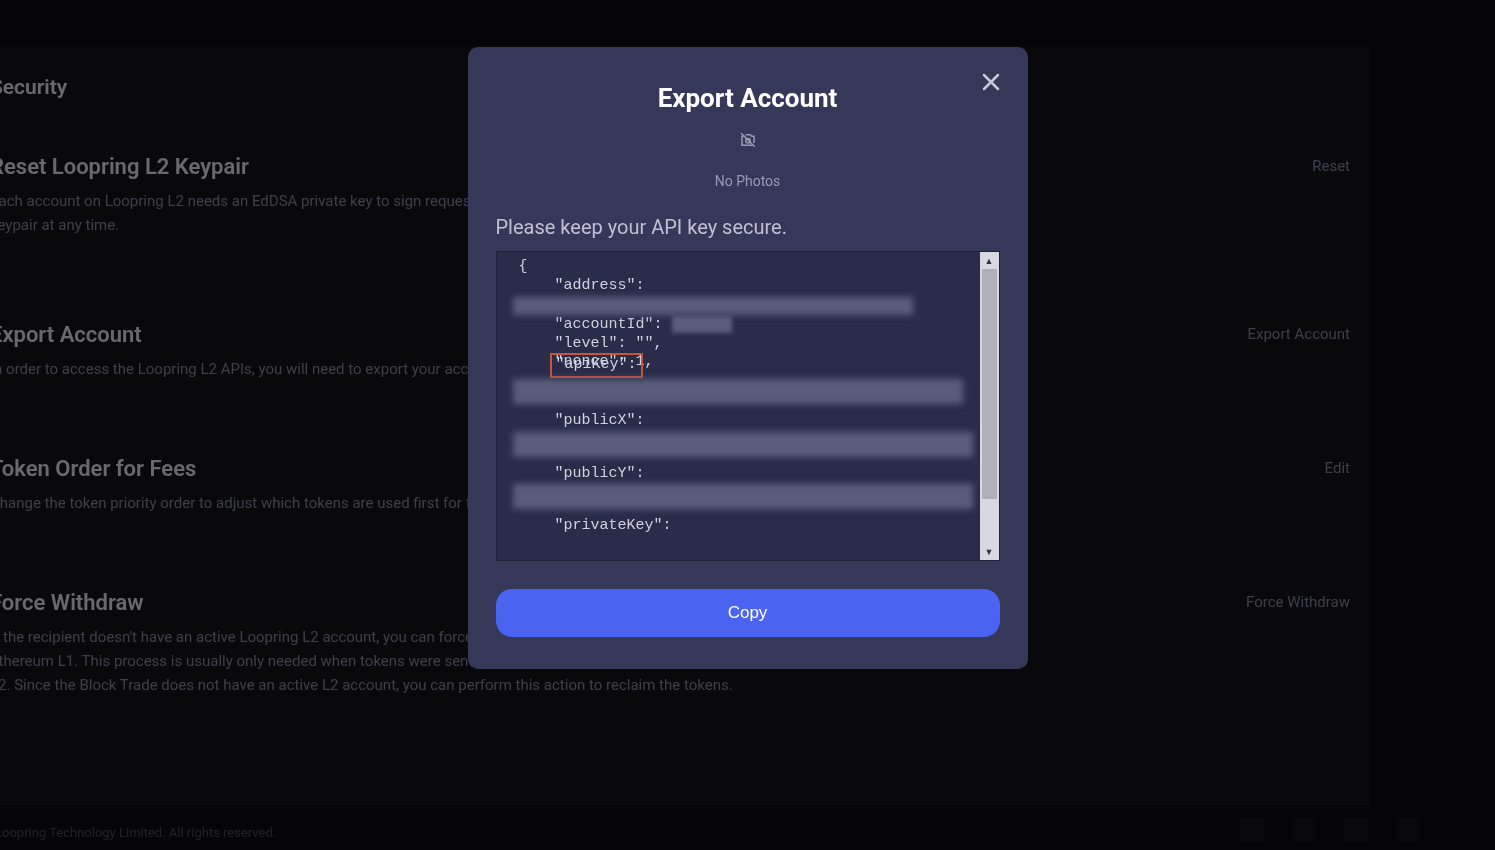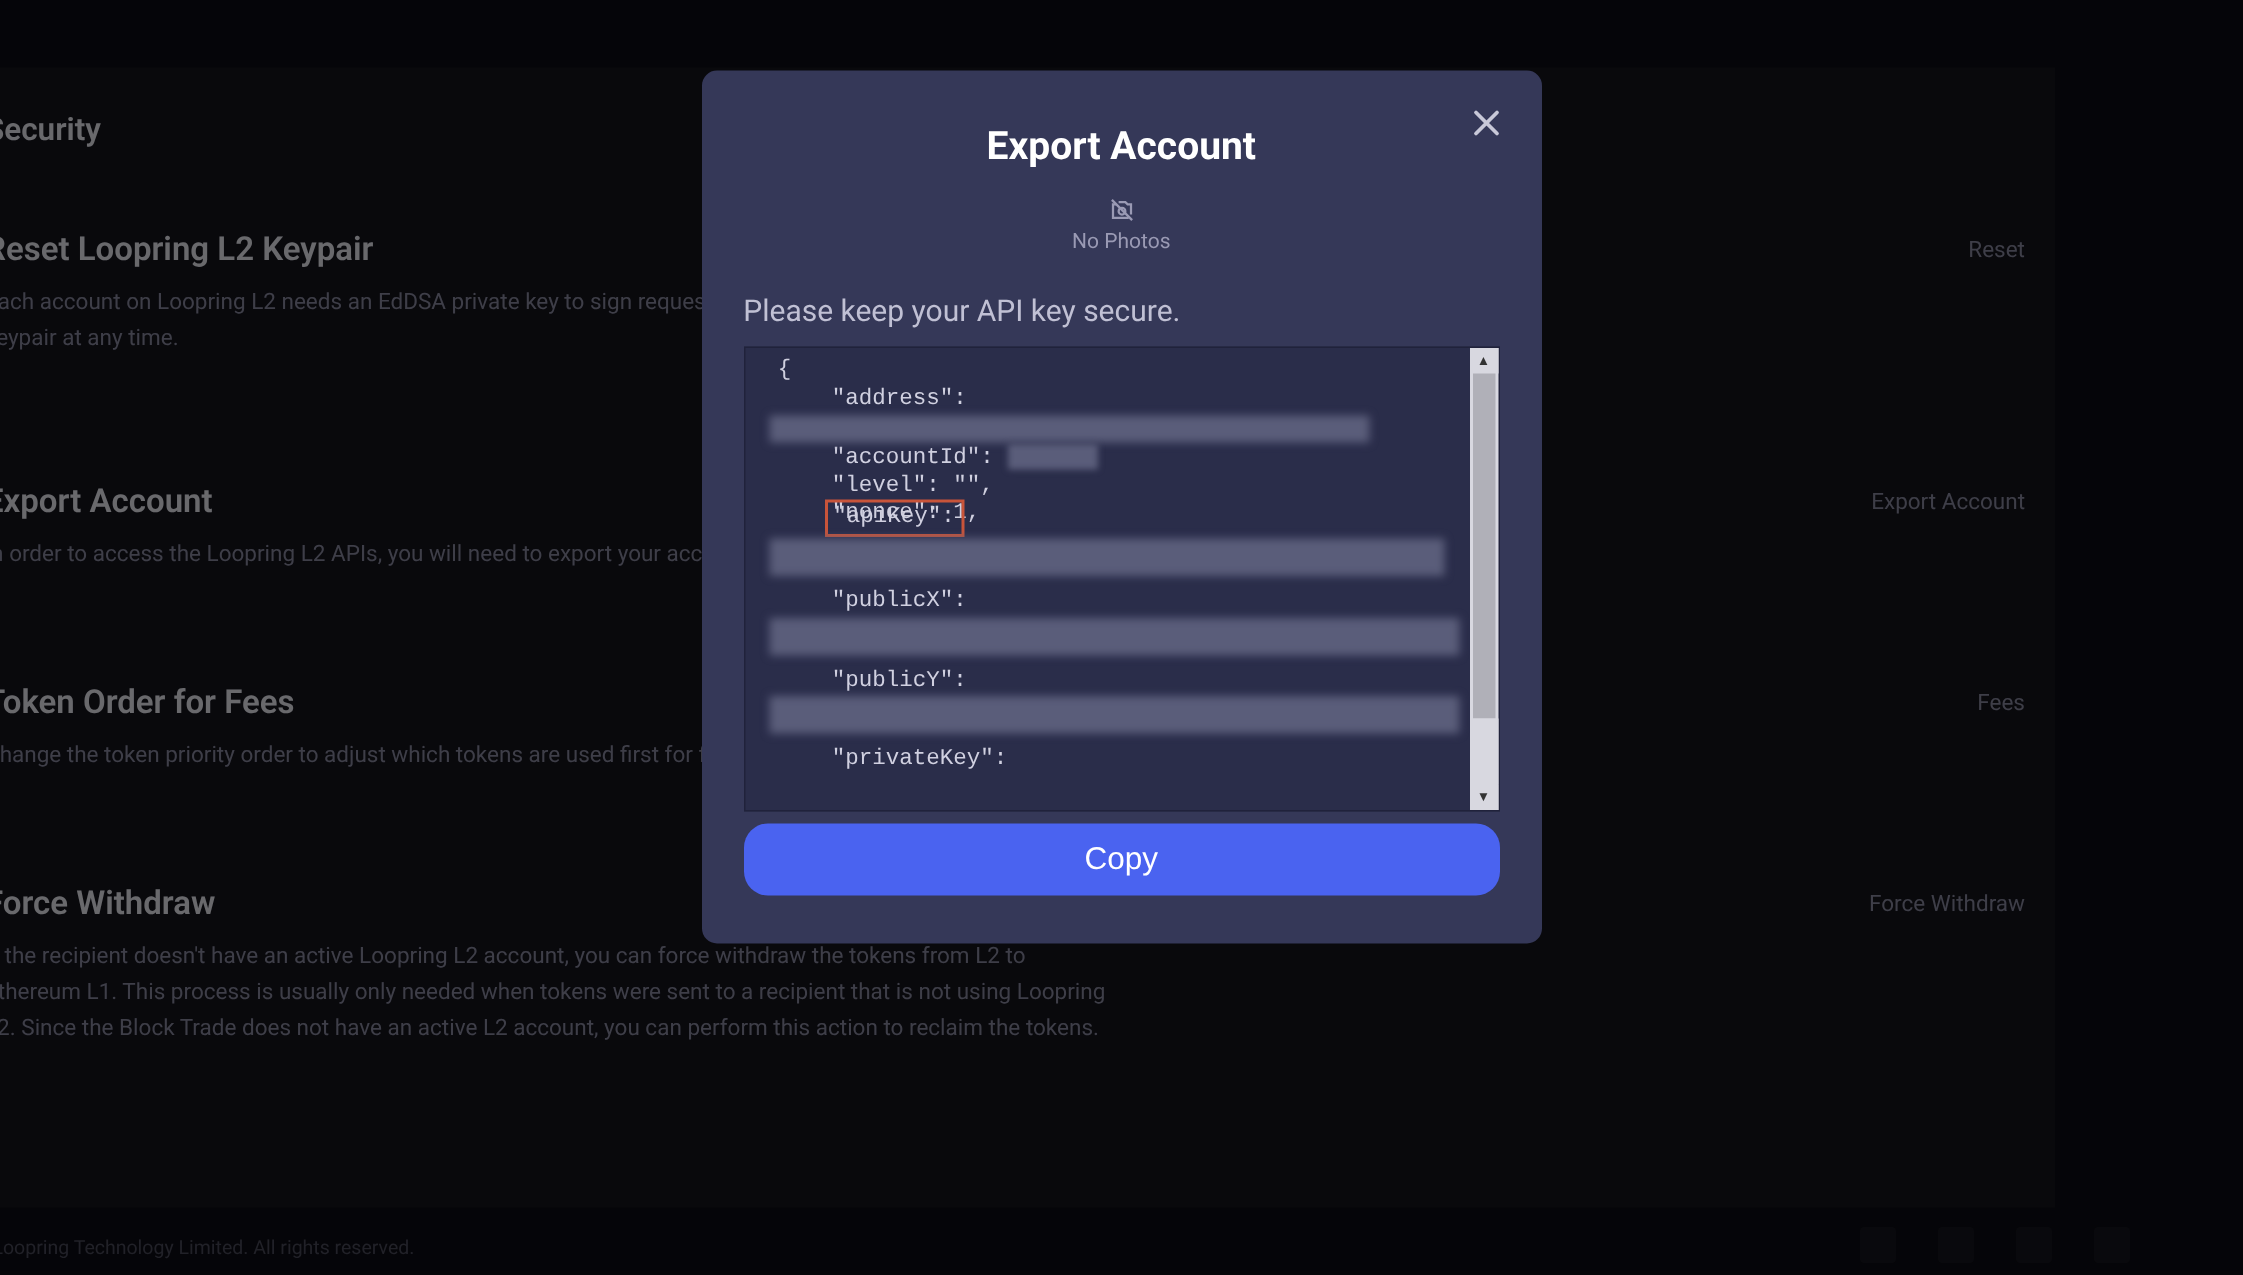--- a/index.html
+++ b/index.html
@@ -106,21 +106,21 @@
       font-weight: 700;
       color: #fff;
       margin-top: 6px;
     }
     .no-photos {
       display: flex;
       flex-direction: column;
       align-items: center;
       margin-top: 18px;
       color: #9a9ab4;
-      gap: 0;
+      gap: 20px;
     }
     .no-photos-icon {
       width: 18px;
       height: 18px;
     }
     .no-photos-text {
       font-size: 14px;
       color: #9a9ab4;
     }
     .modal-note {
@@ -168,28 +168,28 @@
     .scroll-thumb {
       flex: 0 0 230px;
       background: #b0b0b8;
       margin: 0 2px;
     }
     .scroll-track {
       flex: 1;
       background: #d8d8e0;
     }
     .copy-button {
-      margin-top: 8px;
+      margin-top: 28px;
       width: 100%;
       height: 48px;
       background: #4a63f0;
       border: none;
       border-radius: 16px;
       color: #fff;
-      font-size: 21px;
+      font-size: 17px;
       font-weight: 400;
       cursor: pointer;
     }
     .redact {
       display: inline-block;
       background: #5a5d7a;
       height: 17px;
       vertical-align: middle;
       border-radius: 1px;
       filter: blur(2px);
@@ -255,21 +255,21 @@
         <div class="action-btn">Export Account</div>
       </div>
     </div>
 
     <div class="section" style="padding-top: 25px;">
       <div class="section-row">
         <div>
           <div class="section-header">Token Order for Fees</div>
           <div class="section-desc">Change the token priority order to adjust which tokens are used first for fees.</div>
         </div>
-        <div class="action-btn">Fees</div>
+        <div class="action-btn">Edit</div>
       </div>
     </div>
 
     <div class="section" style="padding-top: 25px;">
       <div class="section-row">
         <div>
           <div class="section-header">Force Withdraw</div>
           <div class="section-desc" style="max-width:760px;">If the recipient doesn't have an active Loopring L2 account, you can force withdraw the tokens from L2 to Ethereum L1. This process is usually only needed when tokens were sent to a recipient that is not using Loopring L2. Since the Block Trade does not have an active L2 account, you can perform this action to reclaim the tokens.</div>
         </div>
         <div class="action-btn">Force Withdraw</div>

